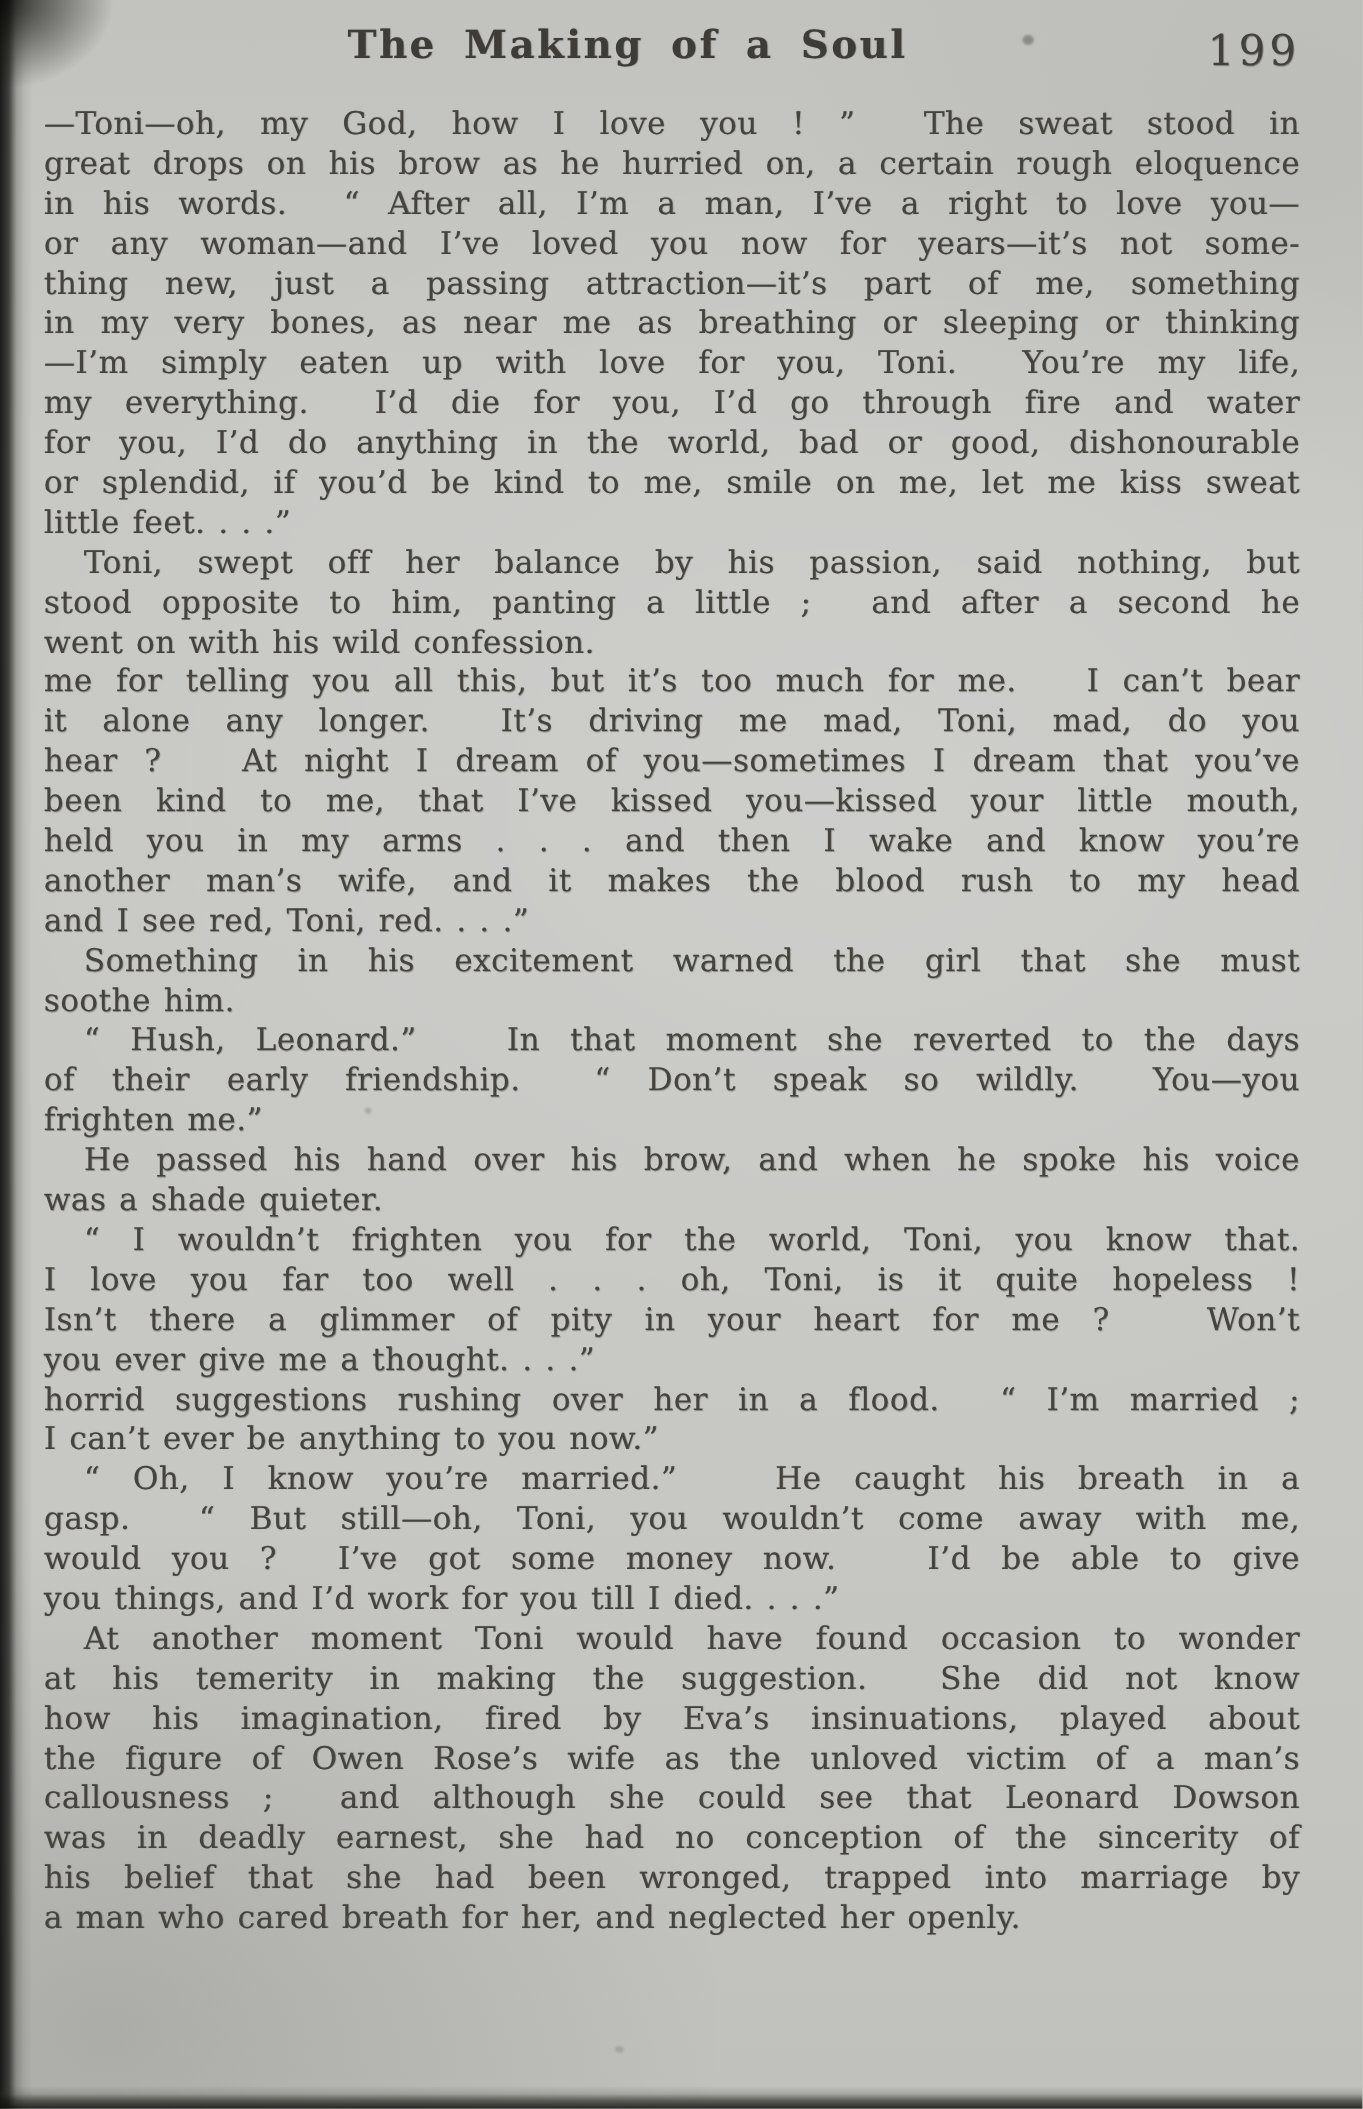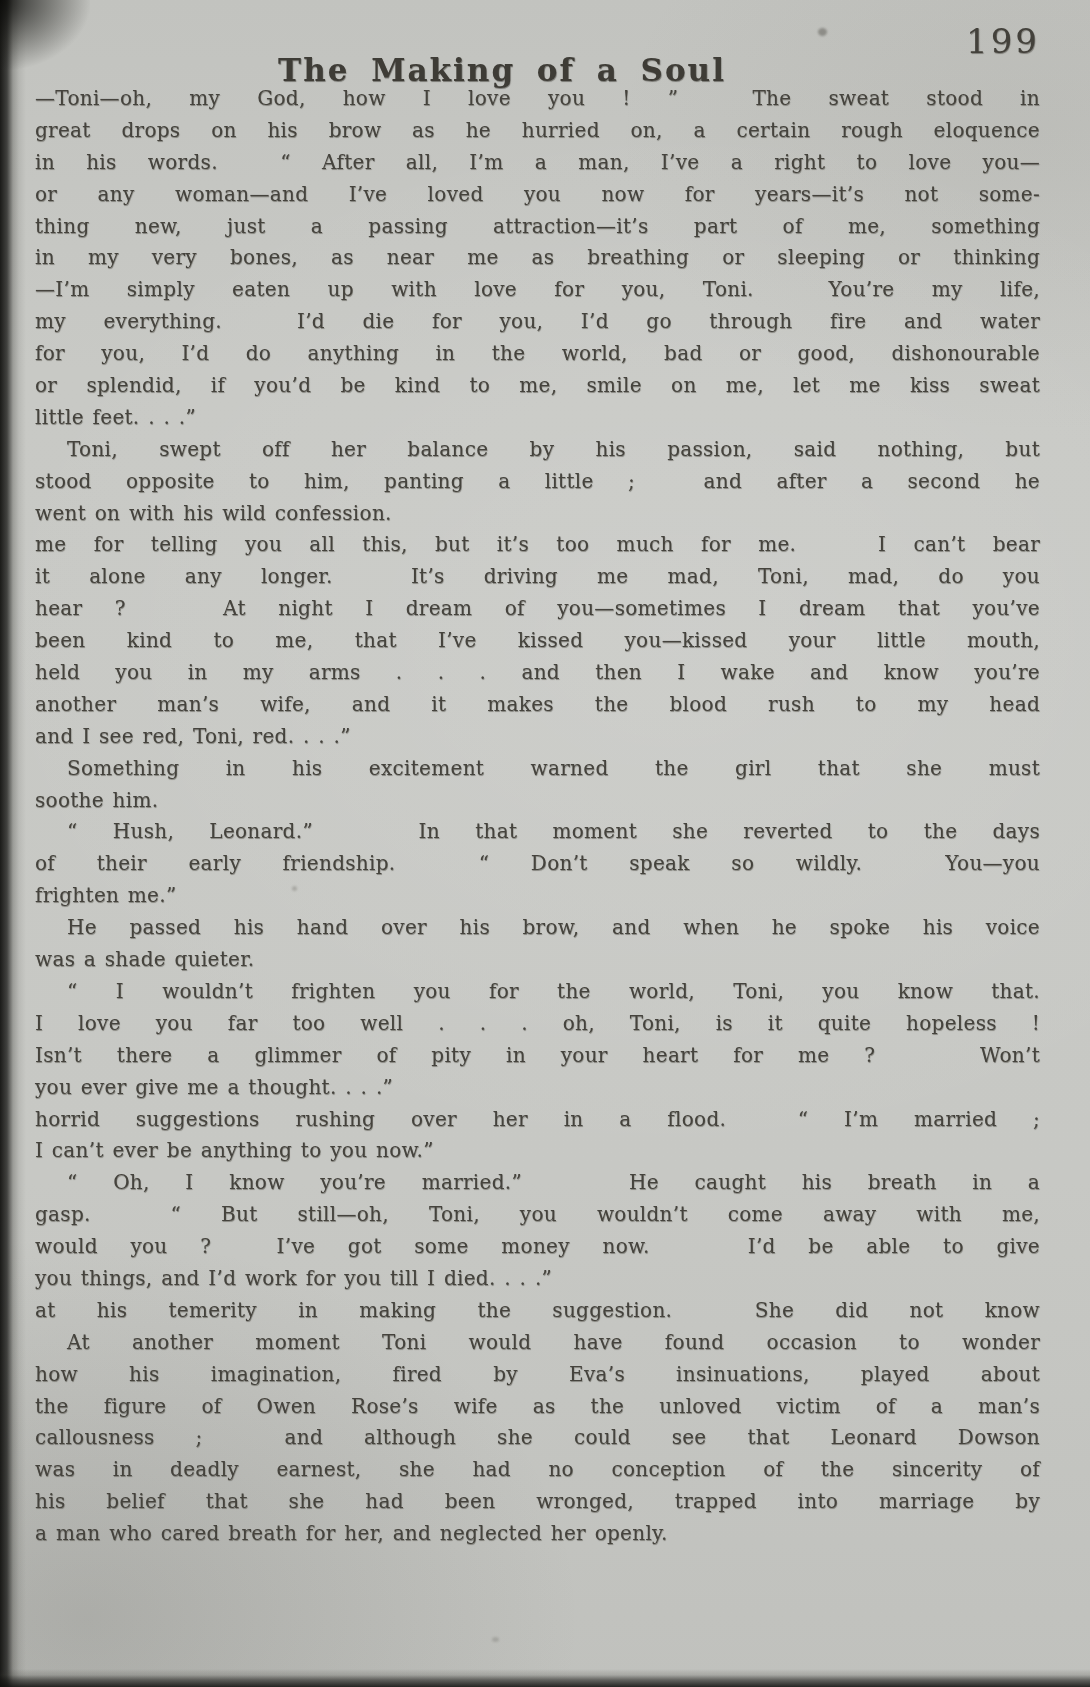--- a/index.html
+++ b/index.html
@@ -45,31 +45,30 @@
   }
   header {
     position: absolute; top: 18px; left: 0; width: 100%; height: 48px;
   }
   .title {
     position: absolute; left: 502px; transform: translateX(-50%); top: 0;
     font-size: 31px; font-weight: bold; letter-spacing: 2px; word-spacing: 9px;
     color: #3e3c36;
     text-shadow: 0.6px 0.6px 0.8px rgba(62,60,54,0.55);
     white-space: nowrap;
-    margin-top: 34px;
   }
   .page-number {
     position: absolute; right: 50px; top: 3px;
     font-size: 34px; letter-spacing: 3px;
     color: #43413b;
     text-shadow: 0.6px 0.6px 0.8px rgba(62,60,54,0.5);
   }
   .text-block {
     position: absolute; left: 35px; top: 83px; width: 1005px;
-    font-size: 20px; line-height: 31.9px;
+    font-size: 25px; line-height: 31.9px;
     letter-spacing: 0.3px; word-spacing: 2px;
     color: #45433d;
     text-shadow: 0.5px 0.5px 0.7px rgba(70,68,60,0.50);
   }
   .line {
     white-space: pre-wrap;
     text-align: justify;
     text-align-last: justify;
     height: 31.9px;
     overflow: visible;
@@ -126,22 +125,22 @@
       <div class="line indent">“ I wouldn’t frighten you for the world, Toni, you know that.</div>
       <div class="line">I love you far too well . . . oh, Toni, is it quite hopeless !</div>
       <div class="line">Isn’t there a glimmer of pity in your heart for me ?   Won’t</div>
       <div class="line last">you ever give me a thought. . . .”</div>
       <div class="line">horrid suggestions rushing over her in a flood.  “ I’m married ;</div>
       <div class="line last">I can’t ever be anything to you now.”</div>
       <div class="line indent">“ Oh, I know you’re married.”   He caught his breath in a</div>
       <div class="line">gasp.  “ But still—oh, Toni, you wouldn’t come away with me,</div>
       <div class="line">would you ?  I’ve got some money now.   I’d be able to give</div>
       <div class="line last">you things, and I’d work for you till I died. . . .”</div>
+      <div class="line indent">At another moment Toni would have found occasion to wonder</div>
       <div class="line">at his temerity in making the suggestion.  She did not know</div>
-      <div class="line indent">At another moment Toni would have found occasion to wonder</div>
       <div class="line">how his imagination, fired by Eva’s insinuations, played about</div>
       <div class="line">the figure of Owen Rose’s wife as the unloved victim of a man’s</div>
       <div class="line">callousness ;  and although she could see that Leonard Dowson</div>
       <div class="line">was in deadly earnest, she had no conception of the sincerity of</div>
       <div class="line">his belief that she had been wronged, trapped into marriage by</div>
       <div class="line last">a man who cared breath for her, and neglected her openly.</div>
     </main>
 
   <div class="edge-left"></div>
   <div class="edge-bottom"></div>

